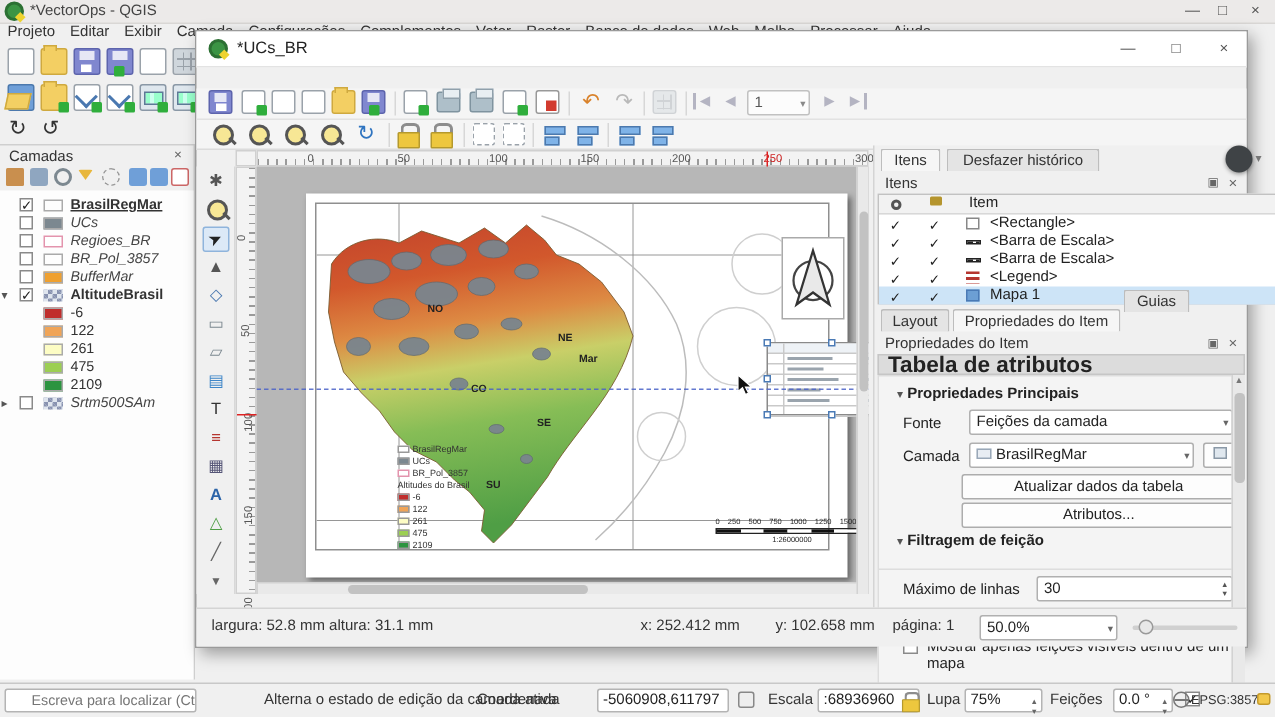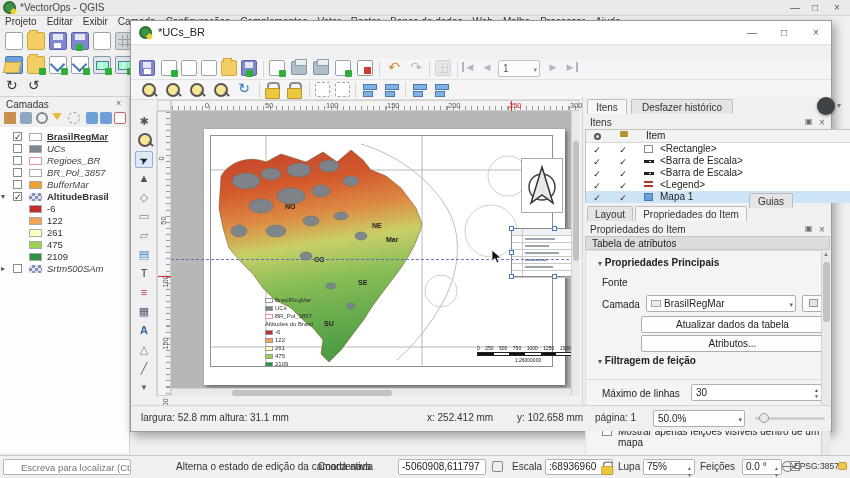--- a/index.html
+++ b/index.html
@@ -104,21 +104,21 @@
 #atable .tcol{position:absolute;top:0;bottom:0;width:1px;background:#c9c9c9}
 .tdash{position:absolute;height:2px;background:#9aa4ad}
 .hdl{position:absolute;width:5px;height:5px;background:#fff;border:1px solid #4a7ab5}
 
 .tab{position:absolute;height:15px;background:#e4e4e4;border:1px solid #bdbdbd;border-bottom:none;font-size:10px;text-align:center;line-height:15px;color:#333;border-radius:2px 2px 0 0}
 .tab.on{background:#f6f6f6;font-weight:normal}
 .paneh{position:absolute;font-size:10px;color:#333}
 .ptable{position:absolute;background:#fff;border:1px solid #c2c2c2;font-size:10px}
 .prow{position:absolute;left:0;width:100%;height:12px;line-height:12px;white-space:nowrap}
 .pchk{position:absolute;top:1px;font-size:9px;color:#222;width:10px;text-align:center}
-.secbar{position:absolute;background:#dcdcdc;border:1px solid #c6c6c6;font-weight:normal;font-size:10px;line-height:13px;padding-left:6px;color:#222}
+.secbar{position:absolute;background:#dcdcdc;border:1px solid #c6c6c6;font-weight:bold;font-size:15px;line-height:13px;padding-left:6px;color:#222}
 .grp{position:absolute;font-weight:bold;font-size:10px;color:#222}
 .combo{position:absolute;height:17px;background:#fff;border:1px solid #b0b0b0;border-radius:2px;font-size:10px;line-height:15px;padding-left:4px;color:#222;white-space:nowrap}
 .combo .dd{position:absolute;right:2px;top:1px;color:#666;font-size:7px}
 .pbtn{position:absolute;height:17px;background:#fdfdfd;border:1px solid #adadad;border-radius:2px;font-size:10px;text-align:center;line-height:15px;color:#222}
 .spin{position:absolute;height:17px;background:#fff;border:1px solid #b0b0b0;border-radius:2px;font-size:10px;line-height:15px;padding-left:4px}
 .spin .ar{position:absolute;right:2px;font-size:5px;color:#555;line-height:6px}
 .cbx{position:absolute;width:10px;height:10px;background:#fff;border:1px solid #8a8a8a;font-size:9px;line-height:9px;text-align:center}
 .scroll{position:absolute;background:#e9e9e9;border-left:1px solid #d2d2d2}
 .thumb{position:absolute;background:#c2c2c2;border-radius:3px}
 .sarrow{position:absolute;width:100%;text-align:center;font-size:6px;color:#777}
@@ -558,20 +558,21 @@
     <span class="tab on" style="left:52px;top:109px;width:112px">Propriedades do Item</span>
     <span class="tab" style="left:166px;top:96px;width:44px">Guias</span>
     <span class="paneh" style="left:7px;top:127px">Propriedades do Item</span>
     <span class="paneh" style="left:222px;top:127px;color:#666;font-size:8px">▣</span>
     <span class="paneh" style="left:236px;top:127px;color:#666">×</span>
     <div class="secbar" style="left:2px;top:139px;width:245px;height:14px">Tabela de atributos</div>
 
     <div class="abs" style="left:2px;top:153px;width:245px;height:130px;background:#f4f4f4;border:1px solid #ddd">
       <span class="grp" style="left:12px;top:6px"><span style="color:#555;font-size:8px">▾</span> <span>Propriedades Principais</span></span>
       <span class="abs" style="left:16px;top:26px;font-size:10px">Fonte</span>
+      <div class="combo" style="left:60px;top:22px;width:176px"><span>Feições da camada</span><span class="dd">▾</span></div>
       <span class="abs" style="left:16px;top:48px;font-size:10px">Camada</span>
       <div class="combo" style="left:60px;top:44px;width:150px"><span style="display:inline-block;width:10px;height:7px;background:#e8edf3;border:1px solid #9aa8b8;margin-right:3px"></span><span>BrasilRegMar</span><span class="dd">▾</span></div>
       <div class="pbtn" style="left:216px;top:44px;width:22px"><span style="display:inline-block;width:9px;height:8px;background:#dfe7ee;border:1px solid #8a98a6"></span></div>
       <div class="pbtn" style="left:55px;top:65px;width:183px">Atualizar dados da tabela</div>
       <div class="pbtn" style="left:55px;top:84px;width:183px">Atributos...</div>
       <span class="grp" style="left:12px;top:104px"><span style="color:#555;font-size:8px">▾</span> <span>Filtragem de feição</span></span>
     </div>
     <div class="abs" style="left:2px;top:283px;width:245px;height:97px;background:#f4f4f4;border:1px solid #ddd;border-top:none">
       <span class="abs" style="left:16px;top:8px;font-size:10px">Máximo de linhas</span>
       <div class="spin" style="left:105px;top:4px;width:131px"><span>30</span><span class="ar" style="top:2px">▲</span><span class="ar" style="top:8px">▼</span></div>

